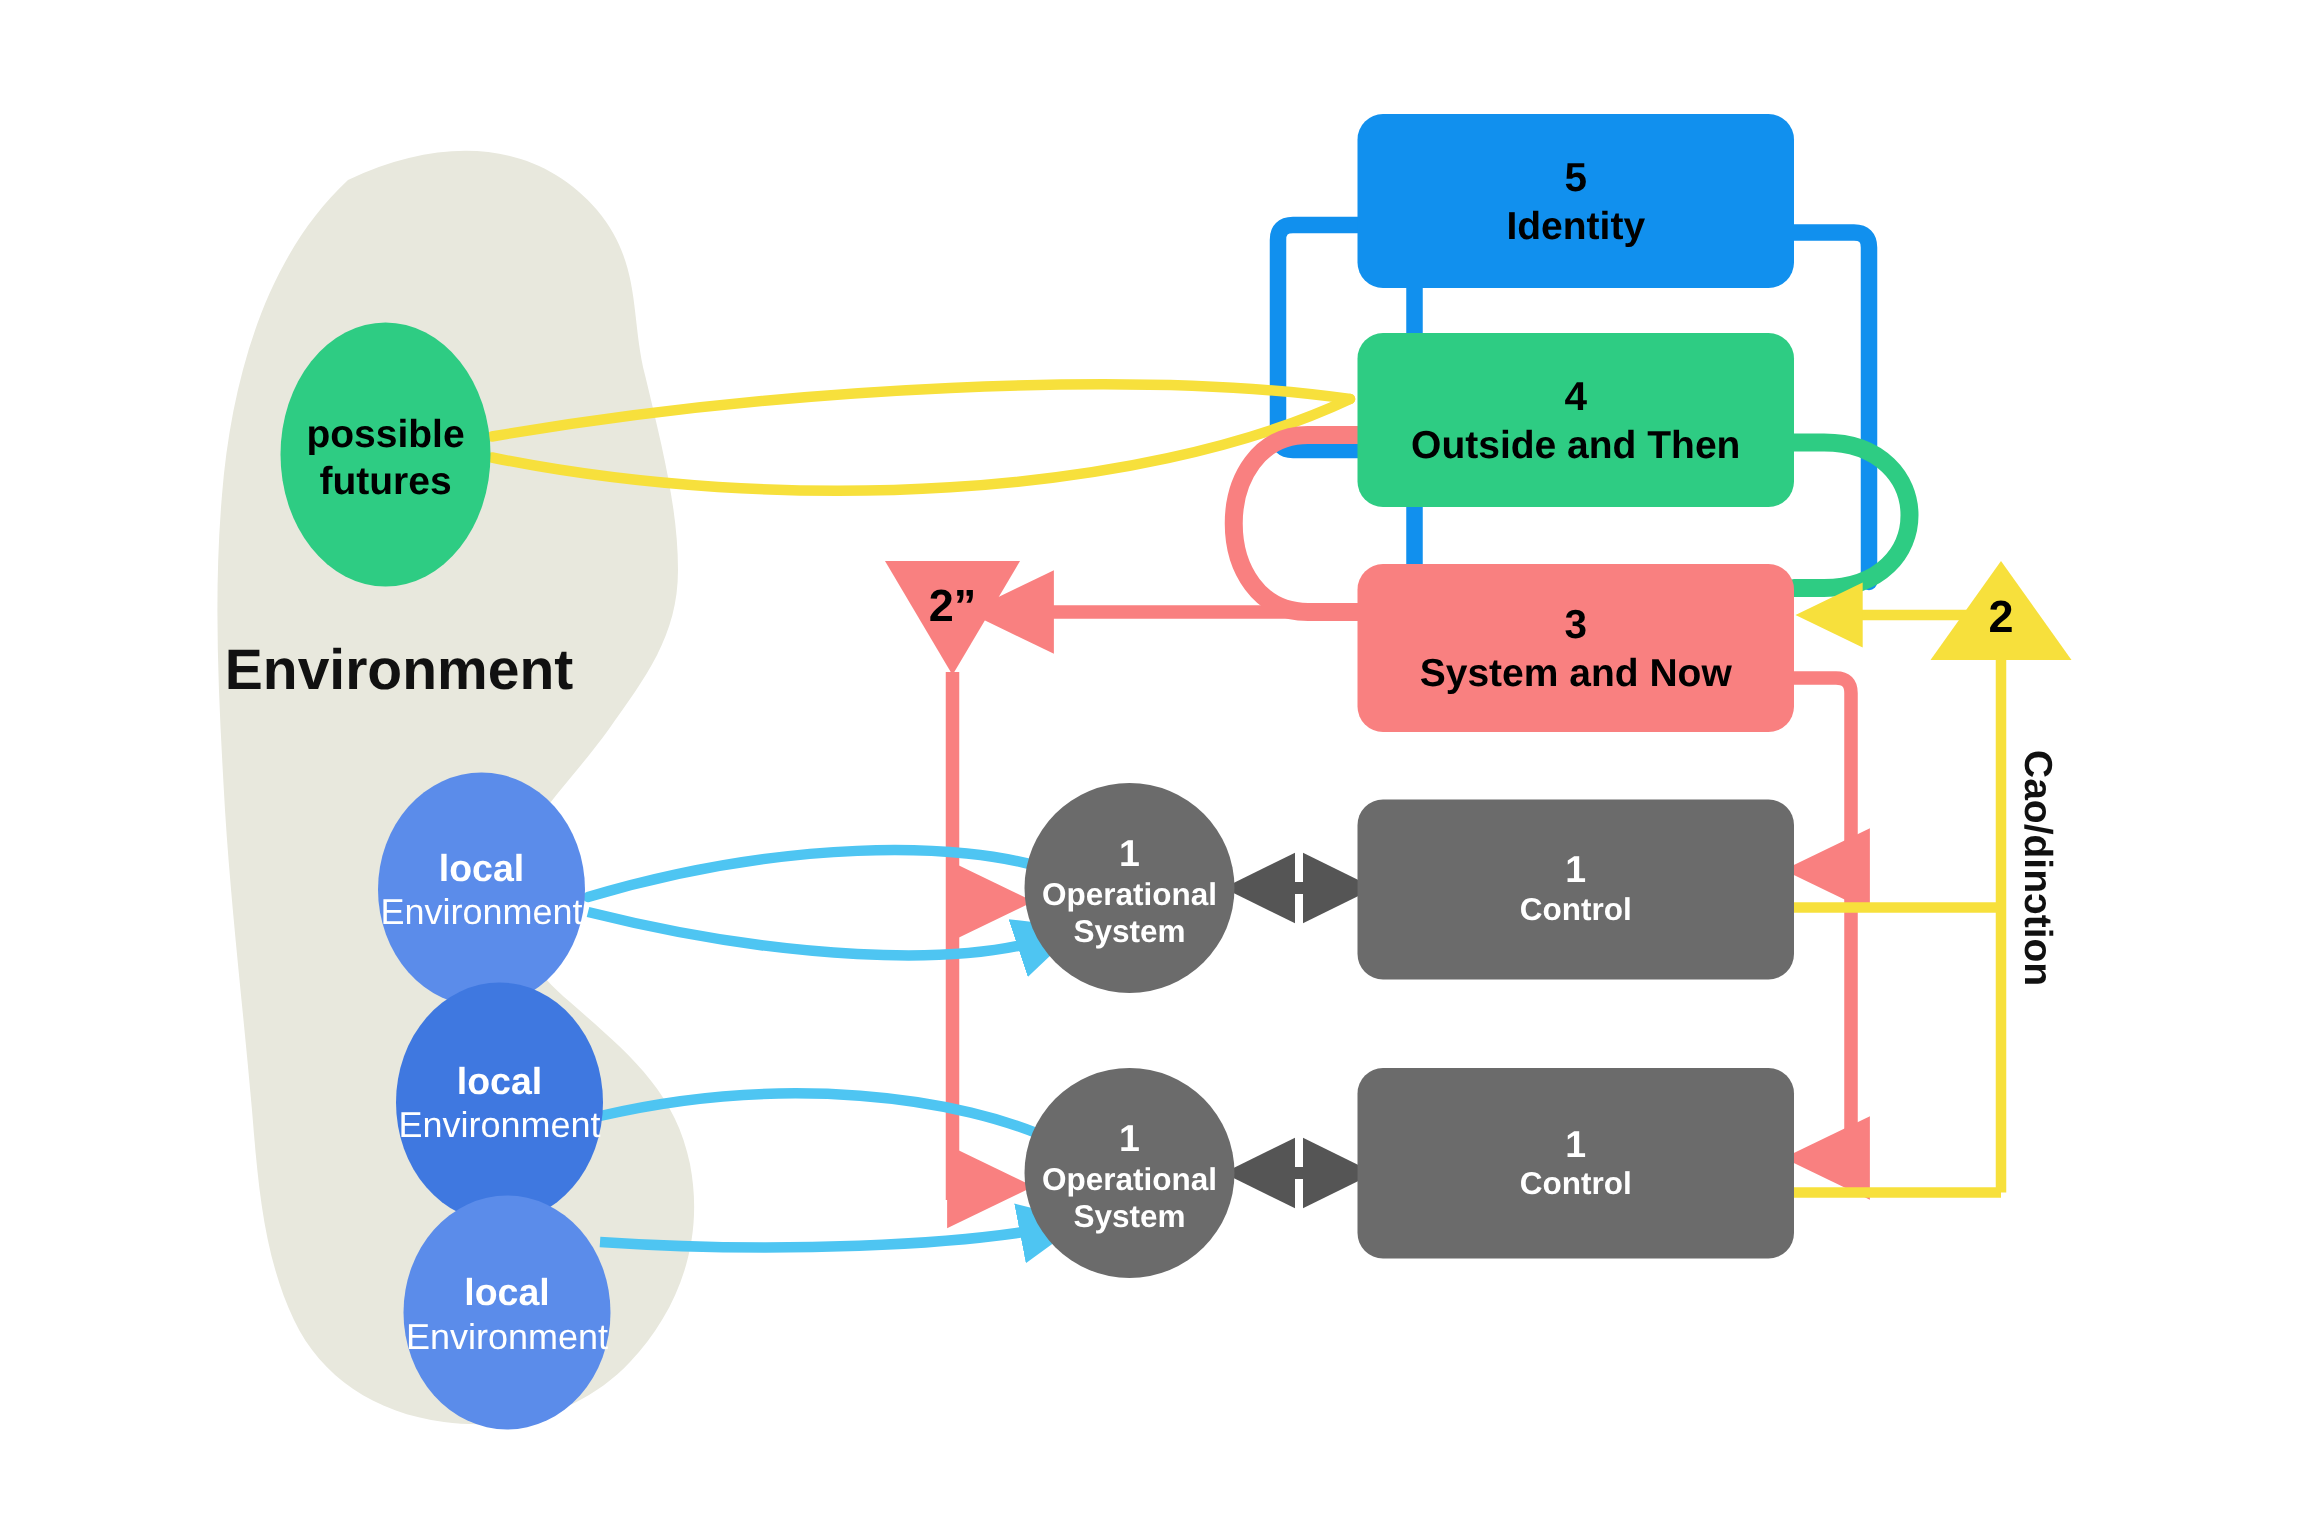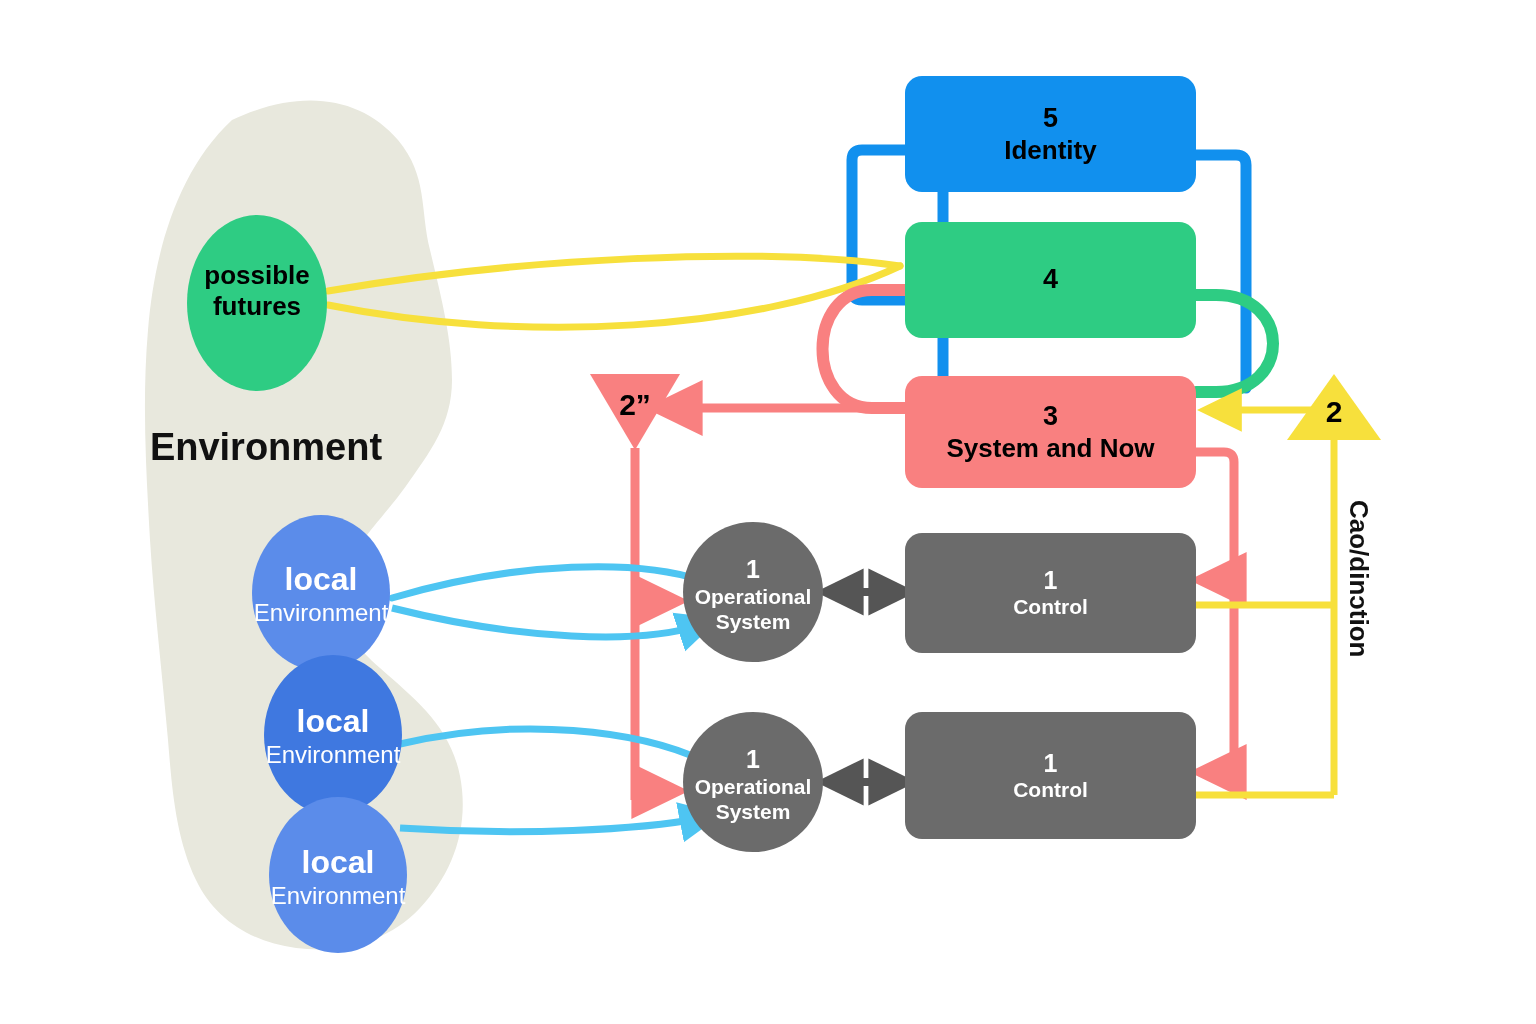--- a/index.html
+++ b/index.html
@@ -57,21 +57,21 @@
     font-size: 21px;
     color: #ffffff;
   }
   .ellipse-bold {
     font-weight: bold;
     font-size: 26px;
     color: #000000;
   }
   .local-bold {
     font-weight: bold;
-    font-size: 32px;
+    font-size: 25px;
     color: #ffffff;
   }
   .local-reg {
     font-weight: normal;
     font-size: 24px;
     color: #ffffff;
   }
   .env-title {
     font-weight: bold;
     font-size: 38px;
@@ -196,21 +196,21 @@
     <rect x="905" y="533" width="291" height="120" rx="17" fill="#6b6b6b"></rect>
     <rect x="905" y="712" width="291" height="127" rx="17" fill="#6b6b6b"></rect>
 
     <path d="M 590 374 L 680 374 L 635 450 Z" fill="#f98080"></path>
 
     <path d="M 1334 374 L 1381 440 L 1287 440 Z" fill="#f7e03c"></path>
   </svg>
 
   <div class="node-label env-title" style="left:146px; top:425px; width:240px; height:44px;">Environment</div>
 
-  <div class="node-label" style="left:187px; top:256px; width:140px; height:70px;">
+  <div class="node-label" style="left:187px; top:270px; width:140px; height:70px;">
     <span class="ellipse-bold">possible futures</span>
   </div>
 
   <div class="node-label" style="left:251px; top:558px; width:140px; height:72px;">
     <span class="local-bold">local</span>
     <span class="local-reg">Environment</span>
   </div>
   <div class="node-label" style="left:263px; top:700px; width:140px; height:72px;">
     <span class="local-bold">local</span>
     <span class="local-reg">Environment</span>
@@ -220,20 +220,21 @@
     <span class="local-reg">Environment</span>
   </div>
 
   <div class="node-label" style="left:905px; top:96px; width:291px; height:76px;">
     <span class="box-num">5</span>
     <span class="box-title">Identity</span>
   </div>
 
   <div class="node-label" style="left:905px; top:242px; width:291px; height:76px;">
     <span class="box-num">4</span>
+    <span class="box-title">Outside and Then</span>
   </div>
 
   <div class="node-label" style="left:905px; top:394px; width:291px; height:76px;">
     <span class="box-num">3</span>
     <span class="box-title">System and Now</span>
   </div>
 
   <div class="node-label" style="left:683px; top:547px; width:140px; height:96px;">
     <span class="gray-num">1</span>
     <span class="gray-title">Operational</span>

